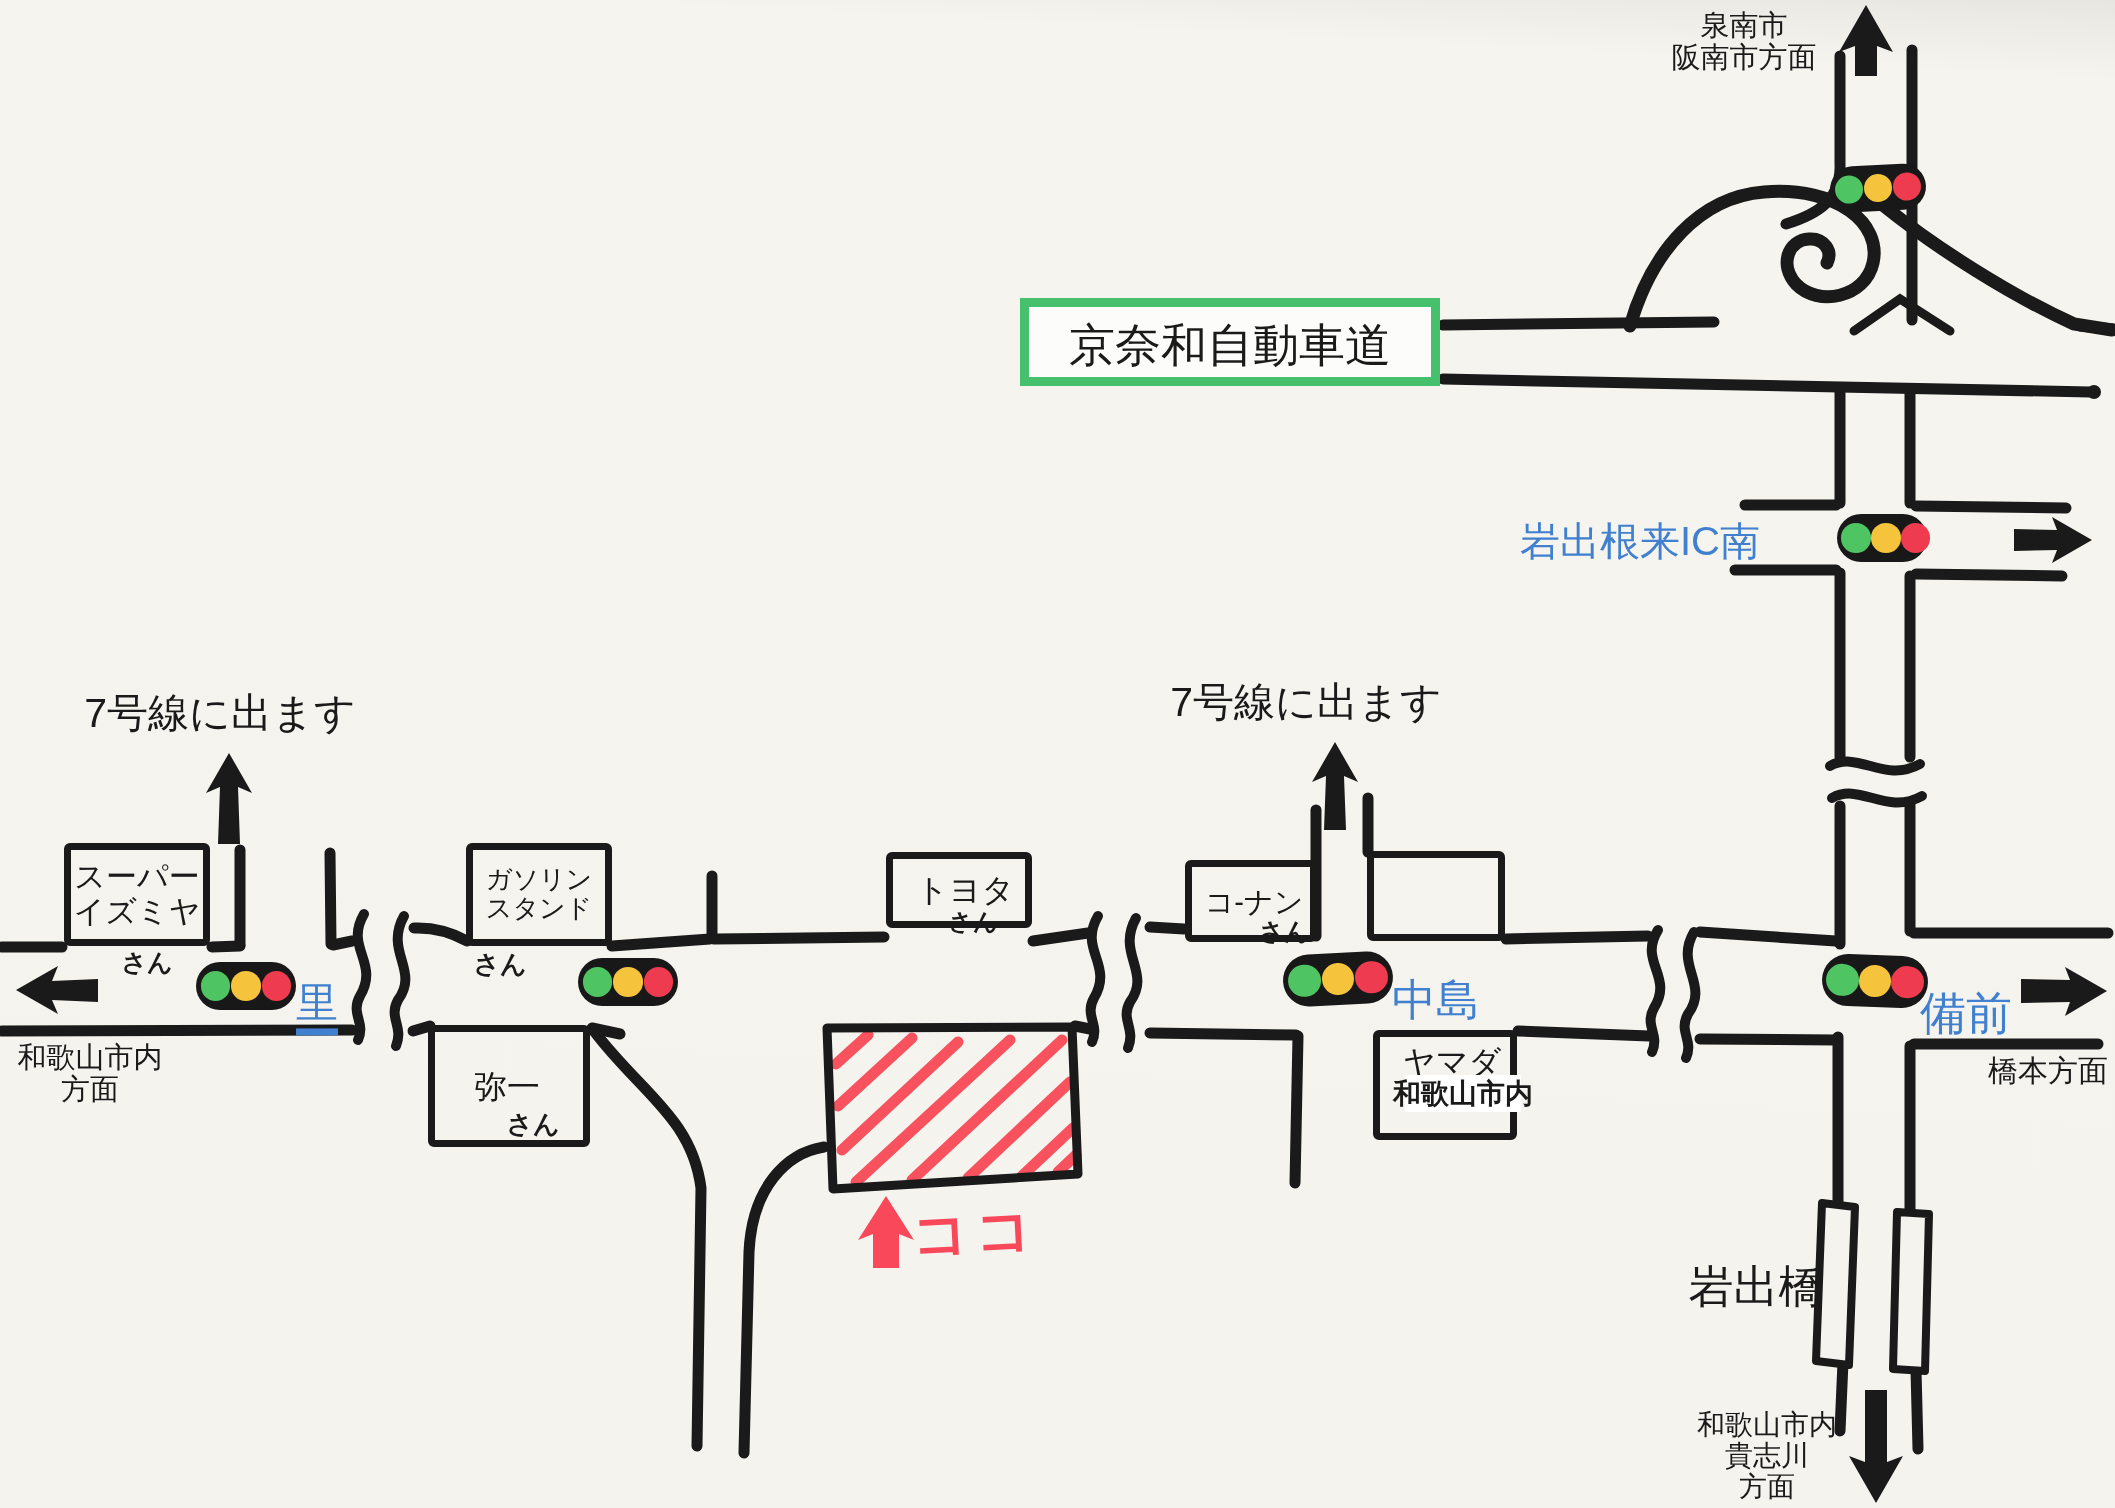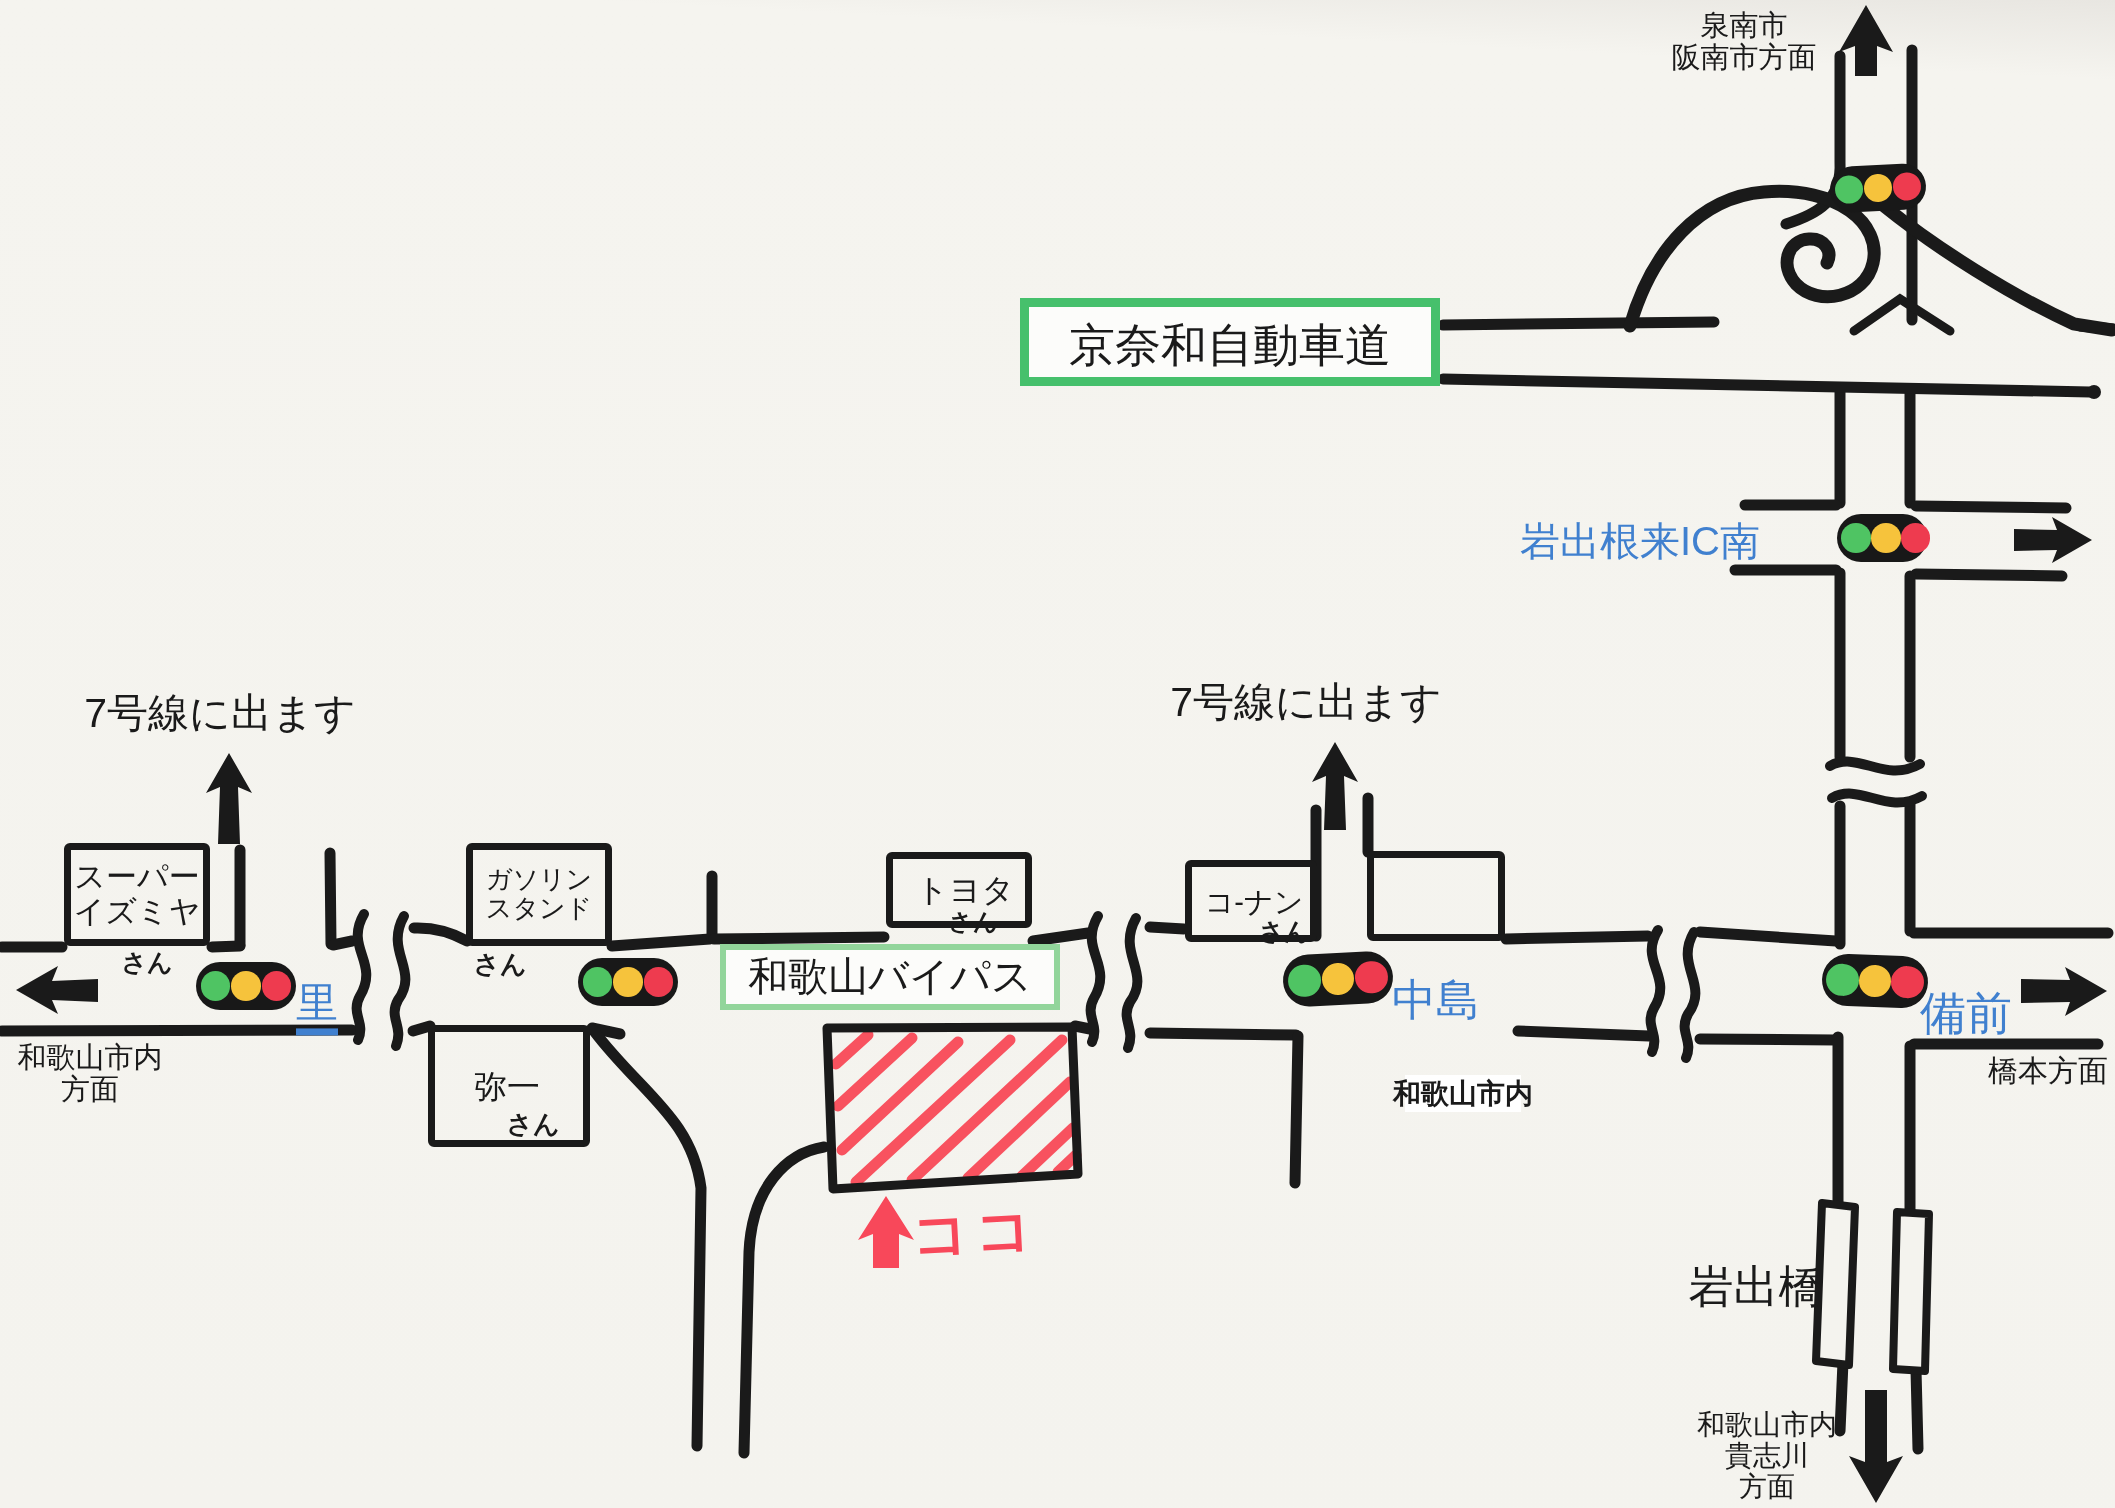--- a/index.html
+++ b/index.html
@@ -191,23 +191,20 @@
   </div>
   <div class="tl" style="left:1830px;top:165px;width:96px;height:46px;transform:rotate(-3deg);">
     <span class="lamp g"></span>
       <span class="lamp y"></span>
       <span class="lamp r"></span>
   </div>
 
   <div class="greenbox" style="left:1020px;top:298px;width:420px;height:88px;border:9px solid #46c06c;font-size:46px;">
     <span>京奈和自動車道</span>
   </div>
-  <div class="greenbox" style="left:720px;top:944px;width:340px;height:66px;border:6px solid #92d59b;font-size:40px;">
-    <span>和歌山バイパス</span>
-  </div>
 
   <div class="box" style="left:64px;top:843px;width:146px;height:103px;">
     <div class="bname" style="font-size:31px;">
       <div>スーパー</div>
       <div>イズミヤ</div>
     </div>
   </div>
   <div class="lbl san" style="left:147px;top:963px;font-size:25px;">さん</div>
 
   <div class="box" style="left:466px;top:843px;width:146px;height:103px;">
@@ -228,20 +225,23 @@
     <div class="san" style="position:absolute;left:80px;top:63px;transform:translate(-50%,-50%);font-size:24px;white-space:nowrap;">さん</div>
   </div>
 
   <div class="box" style="left:1185px;top:860px;width:132px;height:82px;">
     <div style="position:absolute;left:62px;top:36px;transform:translate(-50%,-50%);font-size:29px;font-weight:500;white-space:nowrap;">コ-ナン</div>
     <div class="san" style="position:absolute;left:92px;top:64px;transform:translate(-50%,-50%);font-size:25px;white-space:nowrap;">さん</div>
   </div>
 
   <div class="box" style="left:1367px;top:851px;width:138px;height:90px;"></div>
 
+  <div class="box" style="left:1373px;top:1030px;width:144px;height:110px;">
+    <div style="position:absolute;left:72px;top:26px;transform:translate(-50%,-50%);font-size:32px;font-weight:500;white-space:nowrap;">ヤマダ</div>
+  </div>
   <div class="strip" style="left:1405px;top:1075px;width:116px;height:37px;font-size:28px;">
     <span>和歌山市内</span>
   </div>
 
   <div class="lbl" style="left:1744px;top:42px;font-size:29px;">
     <div>泉南市</div>
     <div>阪南市方面</div>
   </div>
 
   <div class="lbl blue" style="left:1640px;top:541px;font-size:40px;">岩出根来IC南</div>

